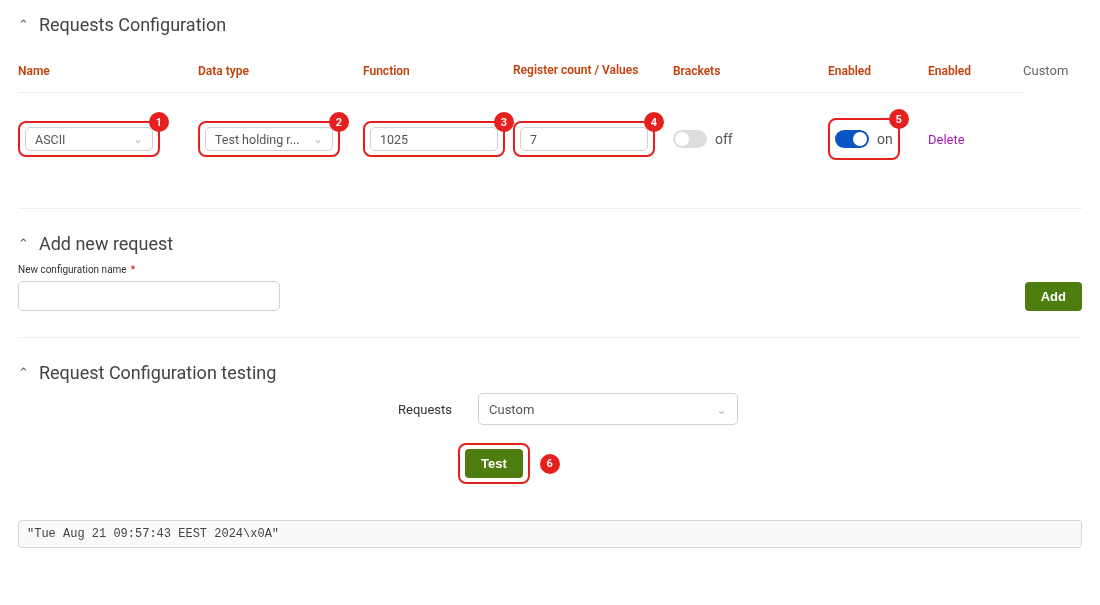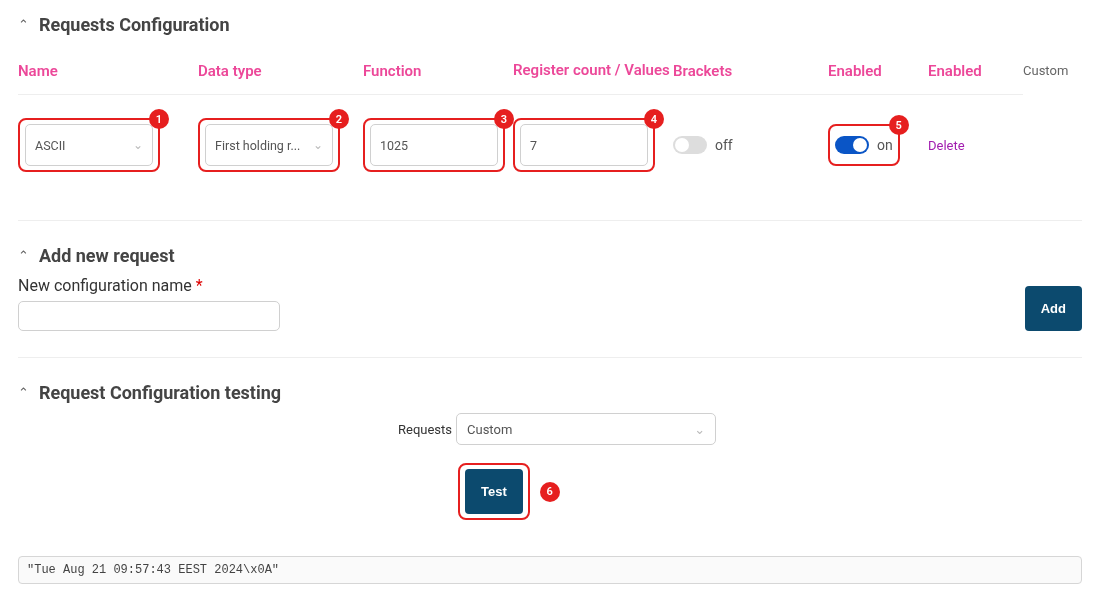--- a/index.html
+++ b/index.html
@@ -18,41 +18,41 @@
     gap: 10px;
     padding: 4px 0 10px 0;
   }
   .section-hdr .chev {
     color: #666;
     font-size: 13px;
   }
   .section-hdr h2 {
     margin: 0;
     font-size: 18px;
-    font-weight: 700;
+    font-weight: 400;
     color: #444;
   }
   .tbl-grid {
     display: grid;
     grid-template-columns: 180px 165px 150px 160px 155px 100px 95px 70px;
     align-items: center;
   }
   .thead {
     font-weight: 600;
-    font-size: 15px;
-    color: #ec4899;
+    font-size: 12px;
+    color: #c2410c;
     padding: 12px 0 14px 0;
     border-bottom: 1px solid #eee;
   }
   .thead.small { line-height:1.15; }
   .trow {
     padding: 18px 0 22px 0;
   }
   .sel, .txt {
-    height: 42px;
+    height: 24px;
     width: 128px;
     border: 1px solid #d0d0d0;
     border-radius: 5px;
     padding: 0 9px;
     font-size: 12.5px;
     color: #555;
     background: #fff;
     display: flex;
     align-items: center;
     justify-content: space-between;
@@ -95,32 +95,32 @@
     background:#fff;
   }
   .switch.off { background:#ddd; }
   .switch.off .knob { left:2px; }
   .switch.on { background:#0a55c6; }
   .switch.on .knob { right:2px; }
   .switch-label { color:#555; font-size:14px; }
   .link-del { color:#a21caf; font-size:13px; cursor:pointer; }
   hr.sep { border:none; border-top:1px solid #eee; margin: 26px 0 20px 0; }
 
-  .field-label { font-size:16px; color:#333; margin-bottom:6px; }
+  .field-label { font-size:10px; color:#333; margin-bottom:6px; }
   .req-star { color:#d00; margin-left:4px; }
   .wide-input {
     width: 262px; height:30px; border:1px solid #d0d0d0; border-radius:5px;
     padding:0 9px; font-size:13px;
   }
   .add-row { display:flex; justify-content:space-between; align-items:flex-end; }
   .btn-primary {
-    background:#0c4a6e; color:#fff; border:none; border-radius:4px;
-    padding:15px 16px; font-size:13px; font-weight:600; cursor:pointer;
-  }
-  .test-row { display:flex; align-items:center; justify-content:flex-start; gap:4px; padding-left:380px; }
+    background:#4d7c0f; color:#fff; border:none; border-radius:4px;
+    padding:7px 16px; font-size:13px; font-weight:600; cursor:pointer;
+  }
+  .test-row { display:flex; align-items:center; justify-content:flex-start; gap:26px; padding-left:380px; }
   .test-row .sel-wide {
     width: 260px; height:32px; border:1px solid #d0d0d0; border-radius:5px;
     padding:0 10px; display:flex; align-items:center; justify-content:space-between;
     color:#555; font-size:13px;
   }
   .test-btn-row { padding-left:440px; margin-top:18px; display:flex; align-items:center; gap:12px; }
   .log-box {
     margin-top: 36px;
     border:1px solid #d6d6d6; border-radius:4px;
     background:#fafafa;
@@ -155,21 +155,21 @@
         <span class="val">ASCII</span>
         <span class="arrow">⌄</span>
       </div>
       <div class="badge">1</div>
     </div>
   </div>
 
   <div class="trow">
     <div class="highlight">
       <div class="sel">
-        <span class="val">First holding r...</span>
+        <span class="val">Test holding r...</span>
         <span class="arrow">⌄</span>
       </div>
       <div class="badge">2</div>
     </div>
   </div>
 
   <div class="trow">
     <div class="highlight">
       <div class="txt">
         <span>1025</span>

